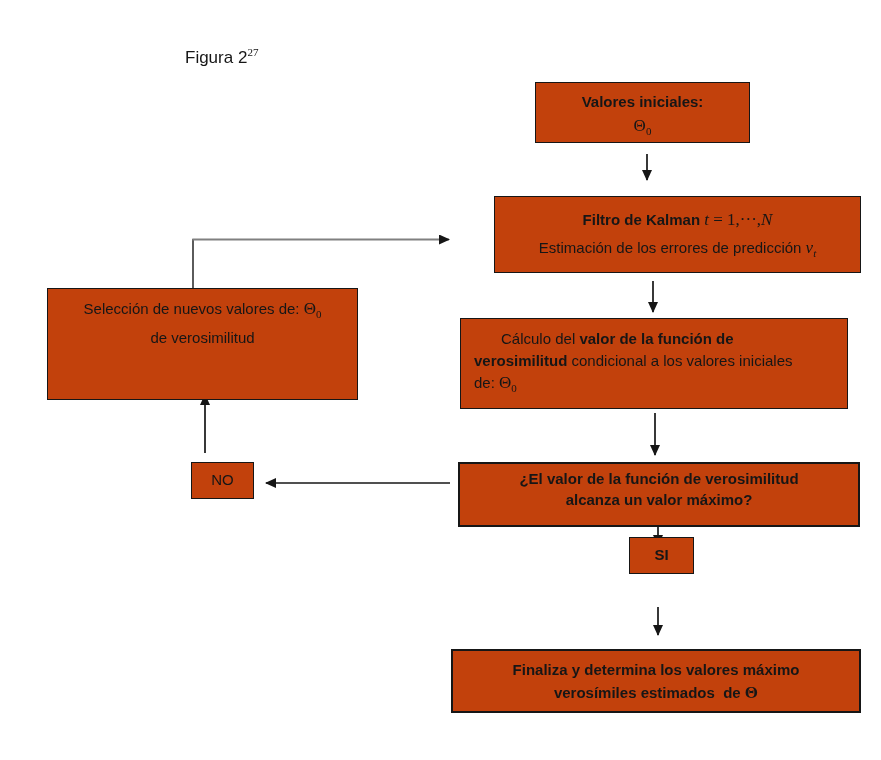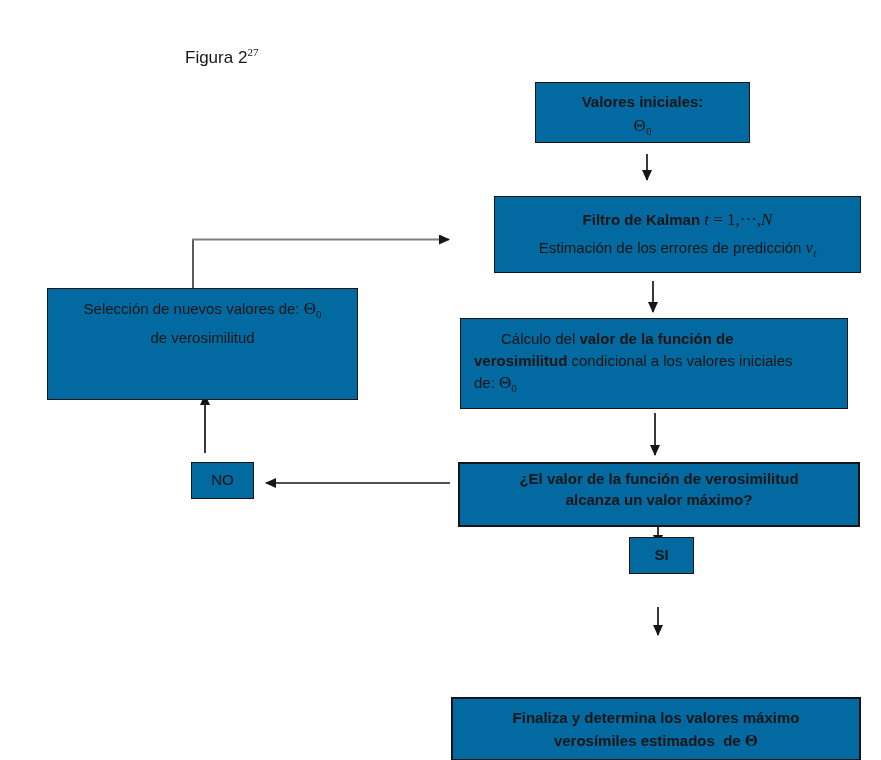--- a/index.html
+++ b/index.html
@@ -28,37 +28,37 @@
     left: 185px;
     top: 46px;
     font-size: 17px;
     white-space: nowrap;
   }
   .title sup { font-size: 11px; font-family: Liberation Serif, serif; }
 
   .box {
     position: absolute;
     box-sizing: border-box;
-    background: #0369a1;
+    background: #c2410c;
     border: 1.5px solid #161616;
     font-size: 15px;
     text-align: center;
     white-space: nowrap;
   }
   .thick { border-width: 2px; }
   .bold { font-weight: bold; }
 
   .valores  { left: 535px; top: 82px;  width: 215px; height: 61px; padding-top: 7px;  line-height: 24px; }
   .kalman   { left: 494px; top: 196px; width: 367px; height: 77px; padding-top: 9px;  line-height: 28px; }
   .calculo  { left: 460px; top: 318px; width: 388px; height: 91px; text-align: left; padding: 9px 6px 0 13px; line-height: 22px; }
   .calculo .indent { padding-left: 27px; }
   .pregunta { left: 458px; top: 462px; width: 402px; height: 65px; padding-top: 4px;  line-height: 21px; }
   .si       { left: 629px; top: 537px; width: 65px;  height: 37px; line-height: 33px; }
   .no       { left: 191px; top: 462px; width: 63px;  height: 37px; line-height: 33px; }
-  .finaliza { left: 451px; top: 649px; width: 410px; height: 64px; padding-top: 7px;  line-height: 23px; margin-top: 48px; }
+  .finaliza { left: 451px; top: 649px; width: 410px; height: 64px; padding-top: 7px;  line-height: 23px; }
   .seleccion{ left: 47px;  top: 288px; width: 311px; height: 112px; padding-top: 8px;  line-height: 23px; }
 
   .serif { font-family: "Liberation Serif", serif; }
   .th    { font-size: 17px; }
   sub.serif, .serif sub { font-size: 11px; }
   .math  { font-size: 17px; }
   .math i { font-style: italic; }
 </style>
 </head>
 <body>

